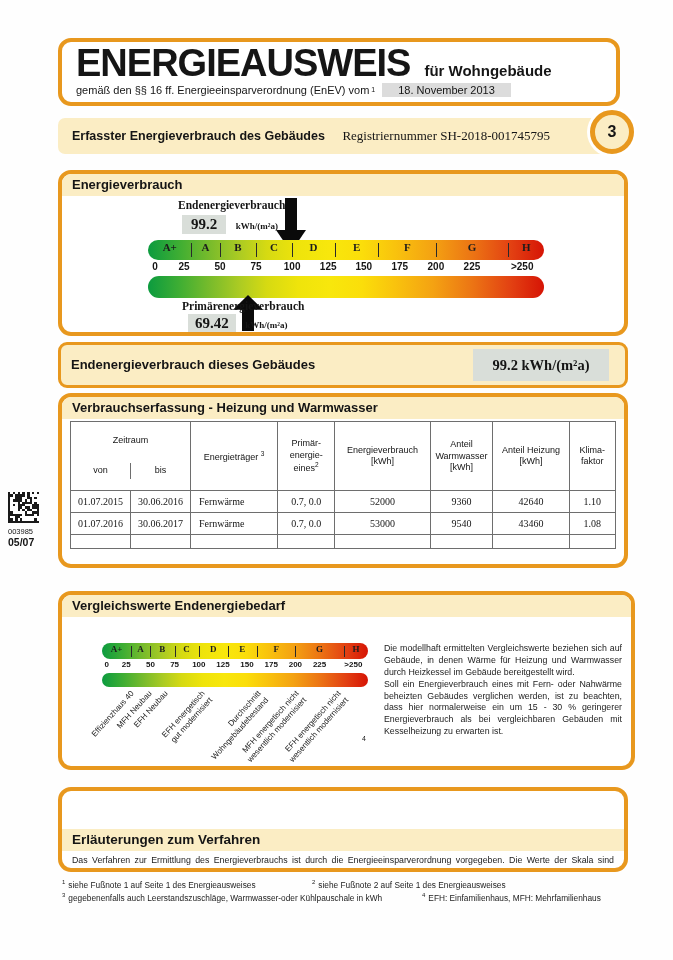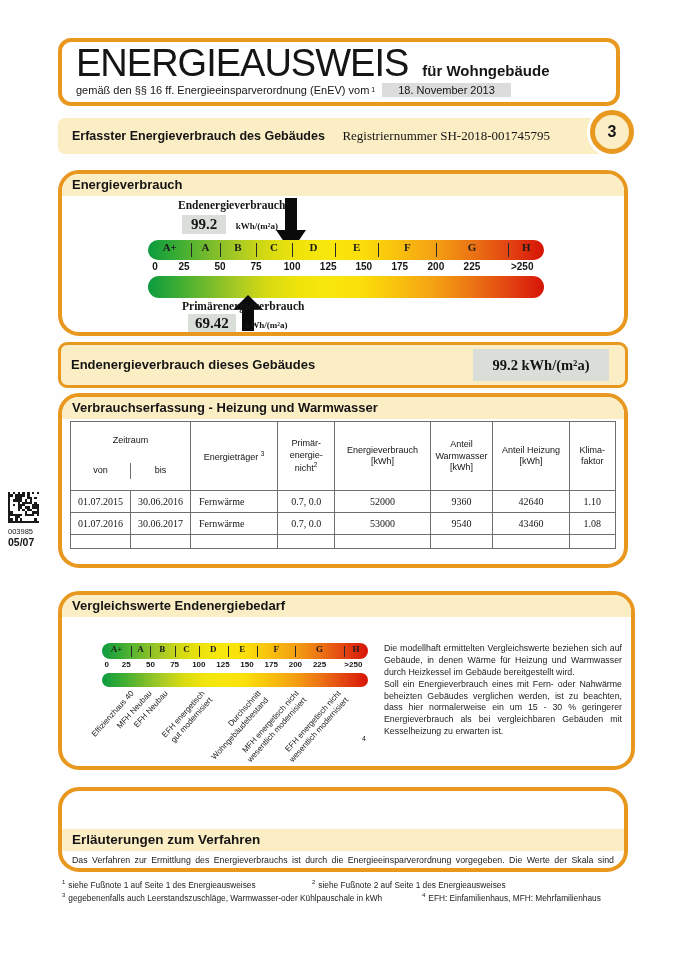--- a/index.html
+++ b/index.html
@@ -4,38 +4,38 @@
 <style>
   html,body{margin:0;padding:0;}
   body{width:673px;height:960px;background:#fefefe;position:relative;
        font-family:"Liberation Sans",sans-serif;color:#151515;overflow:hidden;}
   .abs{position:absolute;}
 
   
   #hdr-box{left:58px;top:38px;width:562px;height:68px;border:4px solid #E8981E;
            border-radius:13px;box-sizing:border-box;padding:2px 14px;background:#fff;}
   .hdr-row{display:flex;align-items:baseline;}
-  .hdr-title{font-size:38px;font-weight:normal;letter-spacing:-1px;line-height:1.02;}
+  .hdr-title{font-size:38px;font-weight:bold;letter-spacing:-1px;line-height:1.02;}
   .hdr-sub-right{font-size:15px;font-weight:bold;margin-left:14px;}
   .hdr-law{font-size:11px;margin-top:0px;display:flex;align-items:center;}
   .hdr-law sup{font-size:7px;margin:0 3px 0 2px;}
   .law-date{background:#DCDCDC;padding:1px 16px;margin-left:4px;font-size:11px;}
 
   
   #section-bar{left:58px;top:118px;width:552px;height:36px;background:#FBEDC4;
                border-radius:7px;display:flex;align-items:center;box-sizing:border-box;
                padding:0 14px;}
   .bar-title{font-weight:bold;font-size:12.5px;}
   .bar-reg{margin-left:auto;margin-right:46px;font-size:13px;font-family:"Liberation Serif",serif;}
   #page-circle{left:590px;top:110px;width:34px;height:34px;border:5px solid #E8981E;
                border-radius:50%;background:#FBEDC4;display:flex;align-items:center;
                justify-content:center;font-weight:bold;font-size:16px;box-shadow:0 0 0 3px #fff;}
 
   
-  .frame{border:4px solid #E8981E;border-radius:21px;box-sizing:border-box;background:#fff;overflow:hidden;}
+  .frame{border:4px solid #E8981E;border-radius:13px;box-sizing:border-box;background:#fff;overflow:hidden;}
   .strip{background:#FBEDC4;padding:3px 10px 4px 10px;font-weight:bold;font-size:13px;}
 
   
   #energy-box{left:58px;top:170px;width:570px;height:166px;}
   #energy-content{position:relative;height:134px;}
   .grade-band{position:absolute;border-radius:11px;
       background:linear-gradient(90deg,#0c9b3f 0%,#3fae33 8%,#7bbc2b 16%,#abcb23 23%,
       #d6da12 30%,#efe40b 38%,#f8e70c 46%,#fbde0a 54%,#f9c40d 62%,#f4a212 72%,
       #ec7414 82%,#e23f12 92%,#d61405 100%);}
   .num-strip{position:absolute;background:#fff;}
@@ -214,21 +214,21 @@
         <th colspan="2" style="padding:0;">
           <div class="z-top">Zeitraum</div>
           <div class="z-split">
             <span>von</span>
             <span>bis</span>
           </div>
         </th>
         <th><span>Energieträger</span> <sup>3</sup></th>
         <th><span>Primär-
 energie-
-nicht</span><sup>2</sup></th>
+eines</span><sup>2</sup></th>
         <th>Energieverbrauch
 [kWh]</th>
         <th>Anteil
 Warmwasser
 [kWh]</th>
         <th>Anteil Heizung
 [kWh]</th>
         <th>Klima-
 faktor</th>
       </tr>

